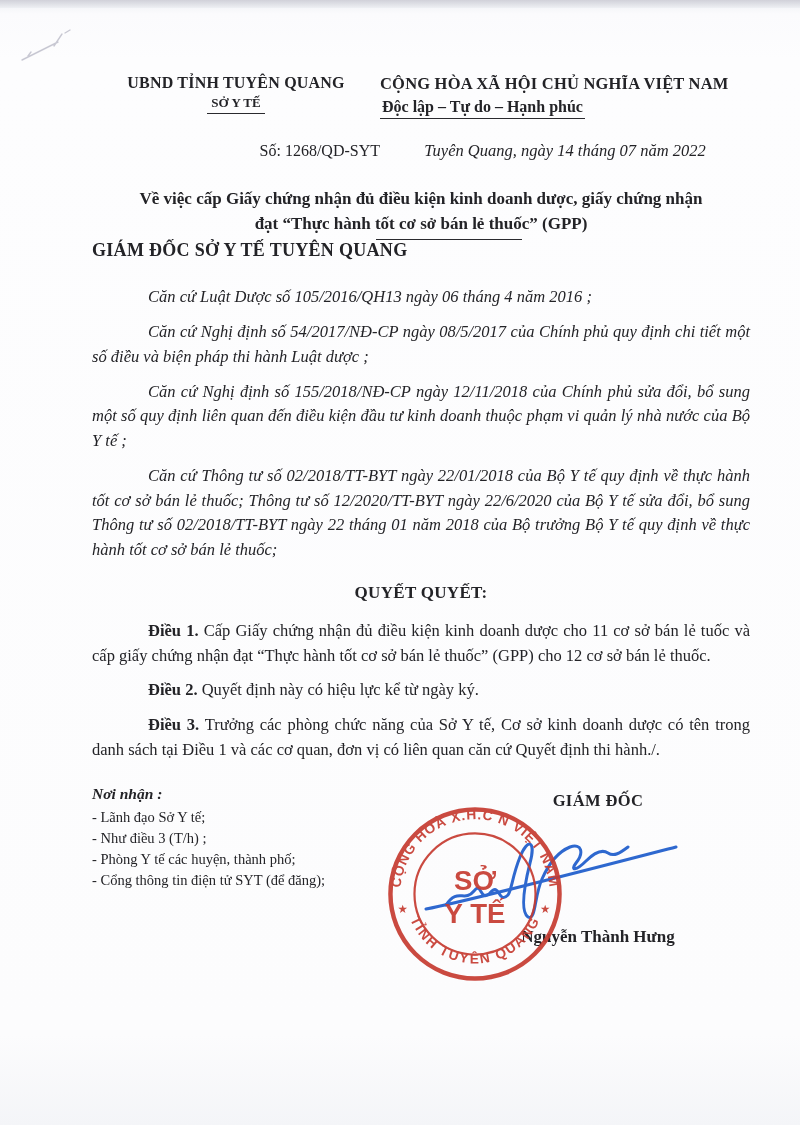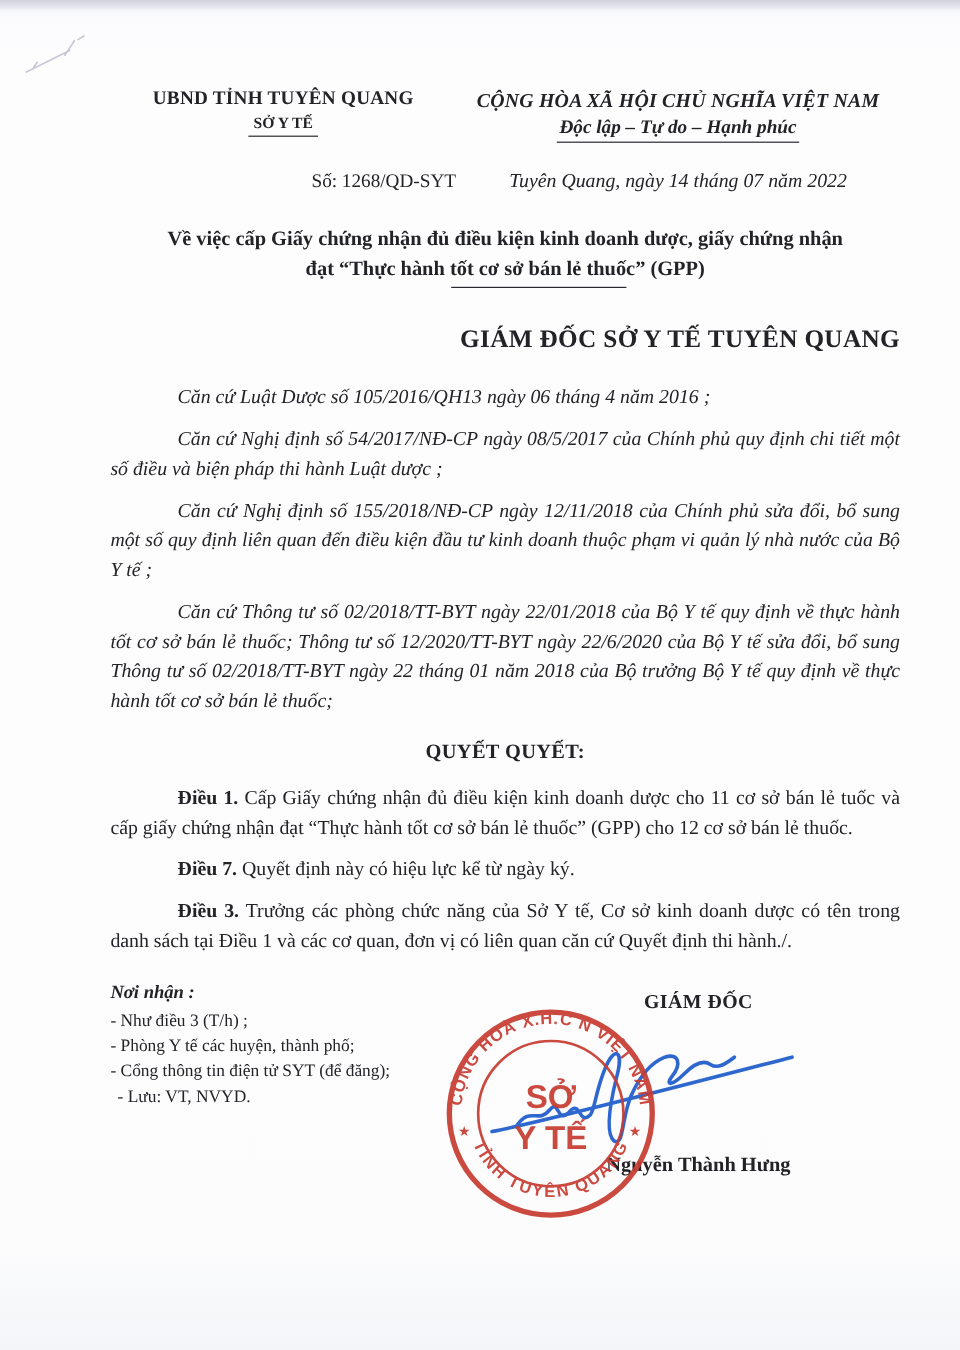--- a/index.html
+++ b/index.html
@@ -20,54 +20,54 @@
   .paper::before{
     content:"";position:absolute;left:0;top:0;width:800px;height:8px;
     background:linear-gradient(180deg,#c9c9d2,#eceef2);opacity:.8;
   }
   
   .pencil-mark{position:absolute;left:18px;top:26px;opacity:.45;}
 
   
   .hdr{display:flex;}
   .hdr-left{width:288px;text-align:center;flex:0 0 auto;}
-  .hdr-right{flex:1;text-align:center;font-style:italic;}
+  .hdr-right{flex:1;text-align:left;}
   .org-parent{font-size:16px;font-weight:600;letter-spacing:.2px;}
   .org-name{font-size:13px;font-weight:bold;margin-top:3px;}
   .org-name span{display:inline-block;border-bottom:1.6px solid #2a2a2e;padding:0 4px 2px;}
   .country{font-size:16.5px;font-weight:bold;letter-spacing:.2px;}
   .motto{font-size:16px;font-weight:bold;margin-top:4px;}
   .motto span{display:inline-block;border-bottom:1.8px solid #2a2a2e;padding:0 2px 2px;}
   .numrow{display:flex;margin-top:22px;align-items:baseline;}
   .doc-number{width:288px;text-align:right;font-size:16px;}
   .place-date{flex:1;text-align:center;font-style:italic;font-size:16.5px;}
 
   
   .title-block{text-align:center;margin-top:26px;}
   .title-main{font-size:18px;font-weight:bold;letter-spacing:.5px;}
   .title-sub{font-size:17px;font-weight:bold;line-height:1.45;margin-top:6px;}
   .title-underline{width:146px;height:0;border-top:1.8px solid #2a2a2e;margin:3px auto 0;transform:translateX(28px);}
-  .authority{text-align:right;font-size:21px;font-weight:bold;margin-top:30px;letter-spacing:.3px;}
+  .authority{text-align:left;font-size:18px;font-weight:bold;letter-spacing:.3px;}
 
   
   .preamble p, .article{
     margin:0 0 10px;font-size:16.5px;line-height:1.5;
     text-align:justify;text-indent:56px;
   }
   .preamble{margin-top:24px;}
   .preamble p{font-style:italic;}
   .decision-heading{text-align:center;font-size:17px;font-weight:bold;margin:20px 0 16px;letter-spacing:.3px;}
   .article b{font-weight:bold;}
   .attachment-note{text-align:center;font-style:italic;font-size:16.5px;margin:8px 0 12px;}
 
   
   .footer{position:relative;height:250px;margin-top:20px;}
   .recipients{font-size:14.5px;line-height:1.45;width:300px;}
   .recipients-label{font-weight:bold;font-style:italic;font-size:15.5px;margin-bottom:2px;}
-  .sign-block{position:absolute;left:340px;top:8px;width:300px;text-align:center;}
+  .sign-block{position:absolute;left:356px;top:8px;width:300px;text-align:center;}
   .signer-title{font-size:16.5px;font-weight:bold;letter-spacing:.4px;}
   .signature-wrap{margin-top:6px;height:108px;position:relative;}
   .signer-name{font-size:17px;font-weight:bold;margin-top:2px;}
   .stamp{position:absolute;left:300px;top:-12px;width:178px;height:178px;opacity:.92;}
 </style>
 </head>
 <body>
 
 <div class="paper">
 
@@ -104,32 +104,32 @@
     <p>Căn cứ Nghị định số 54/2017/NĐ-CP ngày 08/5/2017 của Chính phủ quy định chi tiết một số điều và biện pháp thi hành Luật dược ;</p>
     <p>Căn cứ Nghị định số 155/2018/NĐ-CP ngày 12/11/2018 của Chính phủ sửa đổi, bổ sung một số quy định liên quan đến điều kiện đầu tư kinh doanh thuộc phạm vi quản lý nhà nước của Bộ Y tế ;</p>
     <p>Căn cứ Thông tư số 02/2018/TT-BYT ngày 22/01/2018 của Bộ Y tế quy định về thực hành tốt cơ sở bán lẻ thuốc; Thông tư số 12/2020/TT-BYT ngày 22/6/2020 của Bộ Y tế sửa đổi, bổ sung Thông tư số 02/2018/TT-BYT ngày 22 tháng 01 năm 2018 của Bộ trưởng Bộ Y tế quy định về thực hành tốt cơ sở bán lẻ thuốc;</p>
   </div>
 
   <div class="decision-heading">QUYẾT QUYẾT:</div>
 
   <p class="article"><b>Điều 1.</b><span> Cấp Giấy chứng nhận đủ điều kiện kinh doanh dược cho 11 cơ sở bán lẻ tuốc và cấp giấy chứng nhận  đạt “Thực hành tốt cơ sở bán lẻ thuốc” (GPP) cho 12 cơ sở bán lẻ thuốc.</span></p>
 
 
-  <p class="article"><b>Điều 7.</b><span> Quyết định này có hiệu lực kể từ ngày ký.</span></p>
+  <p class="article"><b>Điều 2.</b><span> Quyết định này có hiệu lực kể từ ngày ký.</span></p>
 
   <p class="article"><b>Điều 3.</b><span> Trưởng các phòng chức năng của Sở Y tế, Cơ sở kinh doanh dược có tên trong danh sách tại Điều 1 và các cơ quan, đơn vị có liên quan căn cứ Quyết định thi hành./.</span></p>
 
   <div class="footer">
 
     <div class="recipients">
       <div class="recipients-label">Nơi nhận :</div>
+      <div>- Lãnh đạo Sở Y tế;</div>
       <div>- Như điều 3 (T/h) ;</div>
       <div>- Phòng Y tế các huyện, thành phố;</div>
       <div>- Cổng thông tin điện tử SYT (để đăng);</div>
-      <div style="padding-left:6px;">- Lưu: VT, NVYD.</div>
     </div>
 
     <div class="sign-block">
       <div class="signer-title">GIÁM ĐỐC</div>
       <div class="signature-wrap">
 
         <svg width="290" height="108" viewBox="0 0 290 108" style="position:absolute;left:-40px;top:0;">
           <g fill="none" stroke="#2e68cf" stroke-width="3" stroke-linecap="round" stroke-linejoin="round">
             <path d="M18 92 C 60 84, 160 58, 268 30"></path>
             <path d="M38 88 C 50 70, 56 86, 66 74 C 74 64, 72 86, 82 76 C 92 64, 90 88, 100 78 C 104 72, 104 60, 112 40 C 120 20, 128 24, 122 46 C 116 70, 112 94, 120 100 C 128 104, 126 80, 134 62 C 142 44, 152 34, 162 30 C 174 26, 176 36, 168 46 C 162 54, 168 54, 178 44 C 186 36, 194 32, 200 36 C 206 40, 212 36, 220 30"></path>

